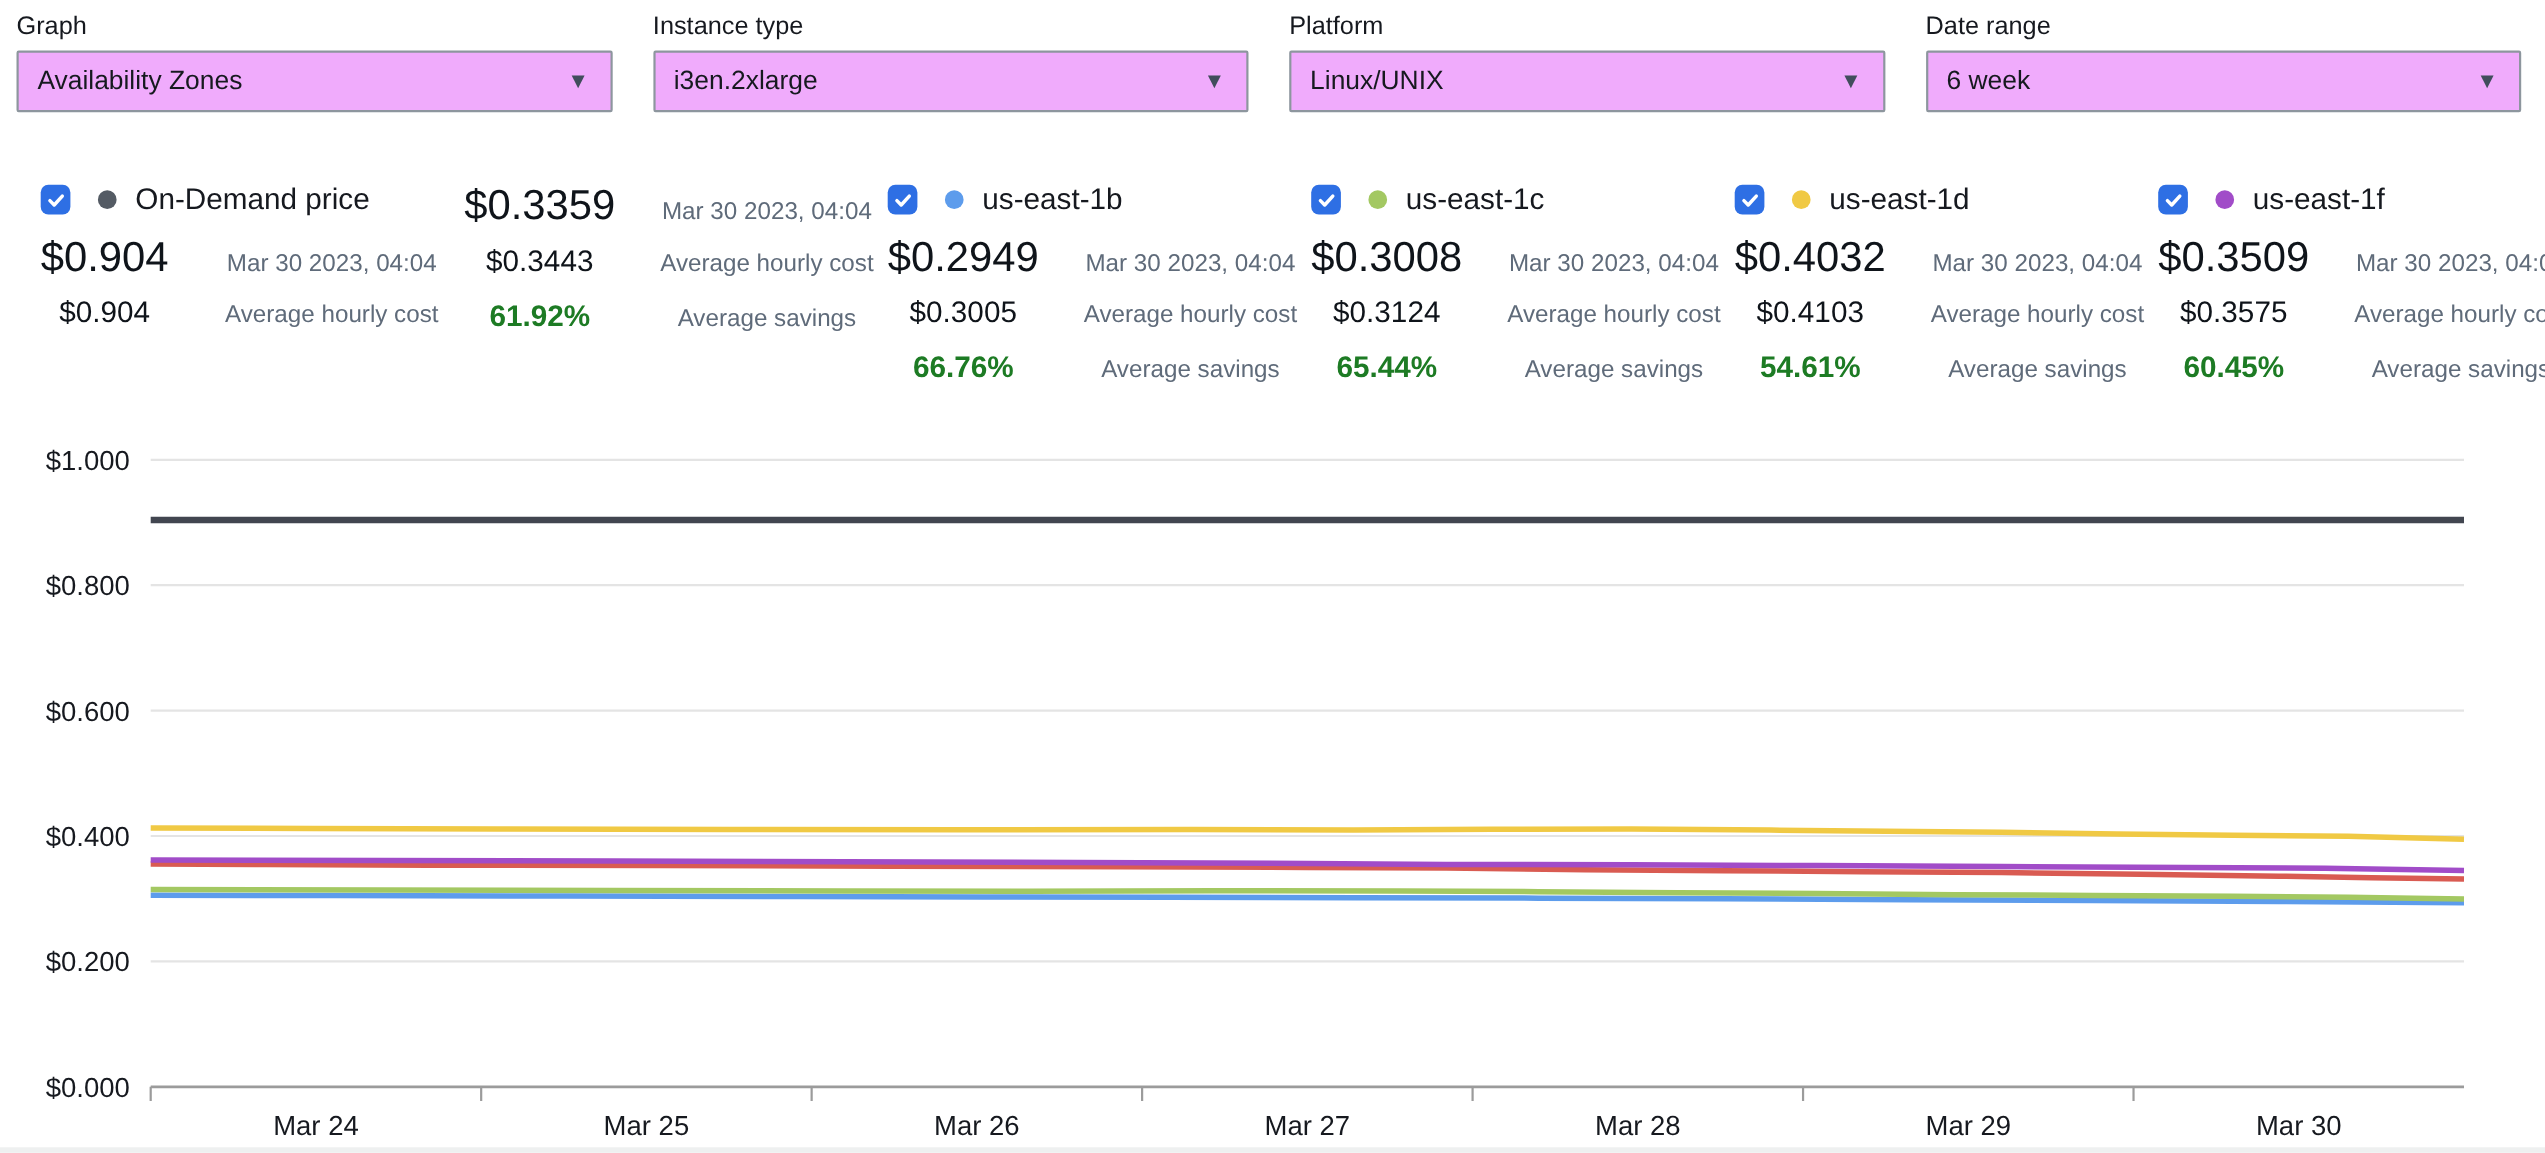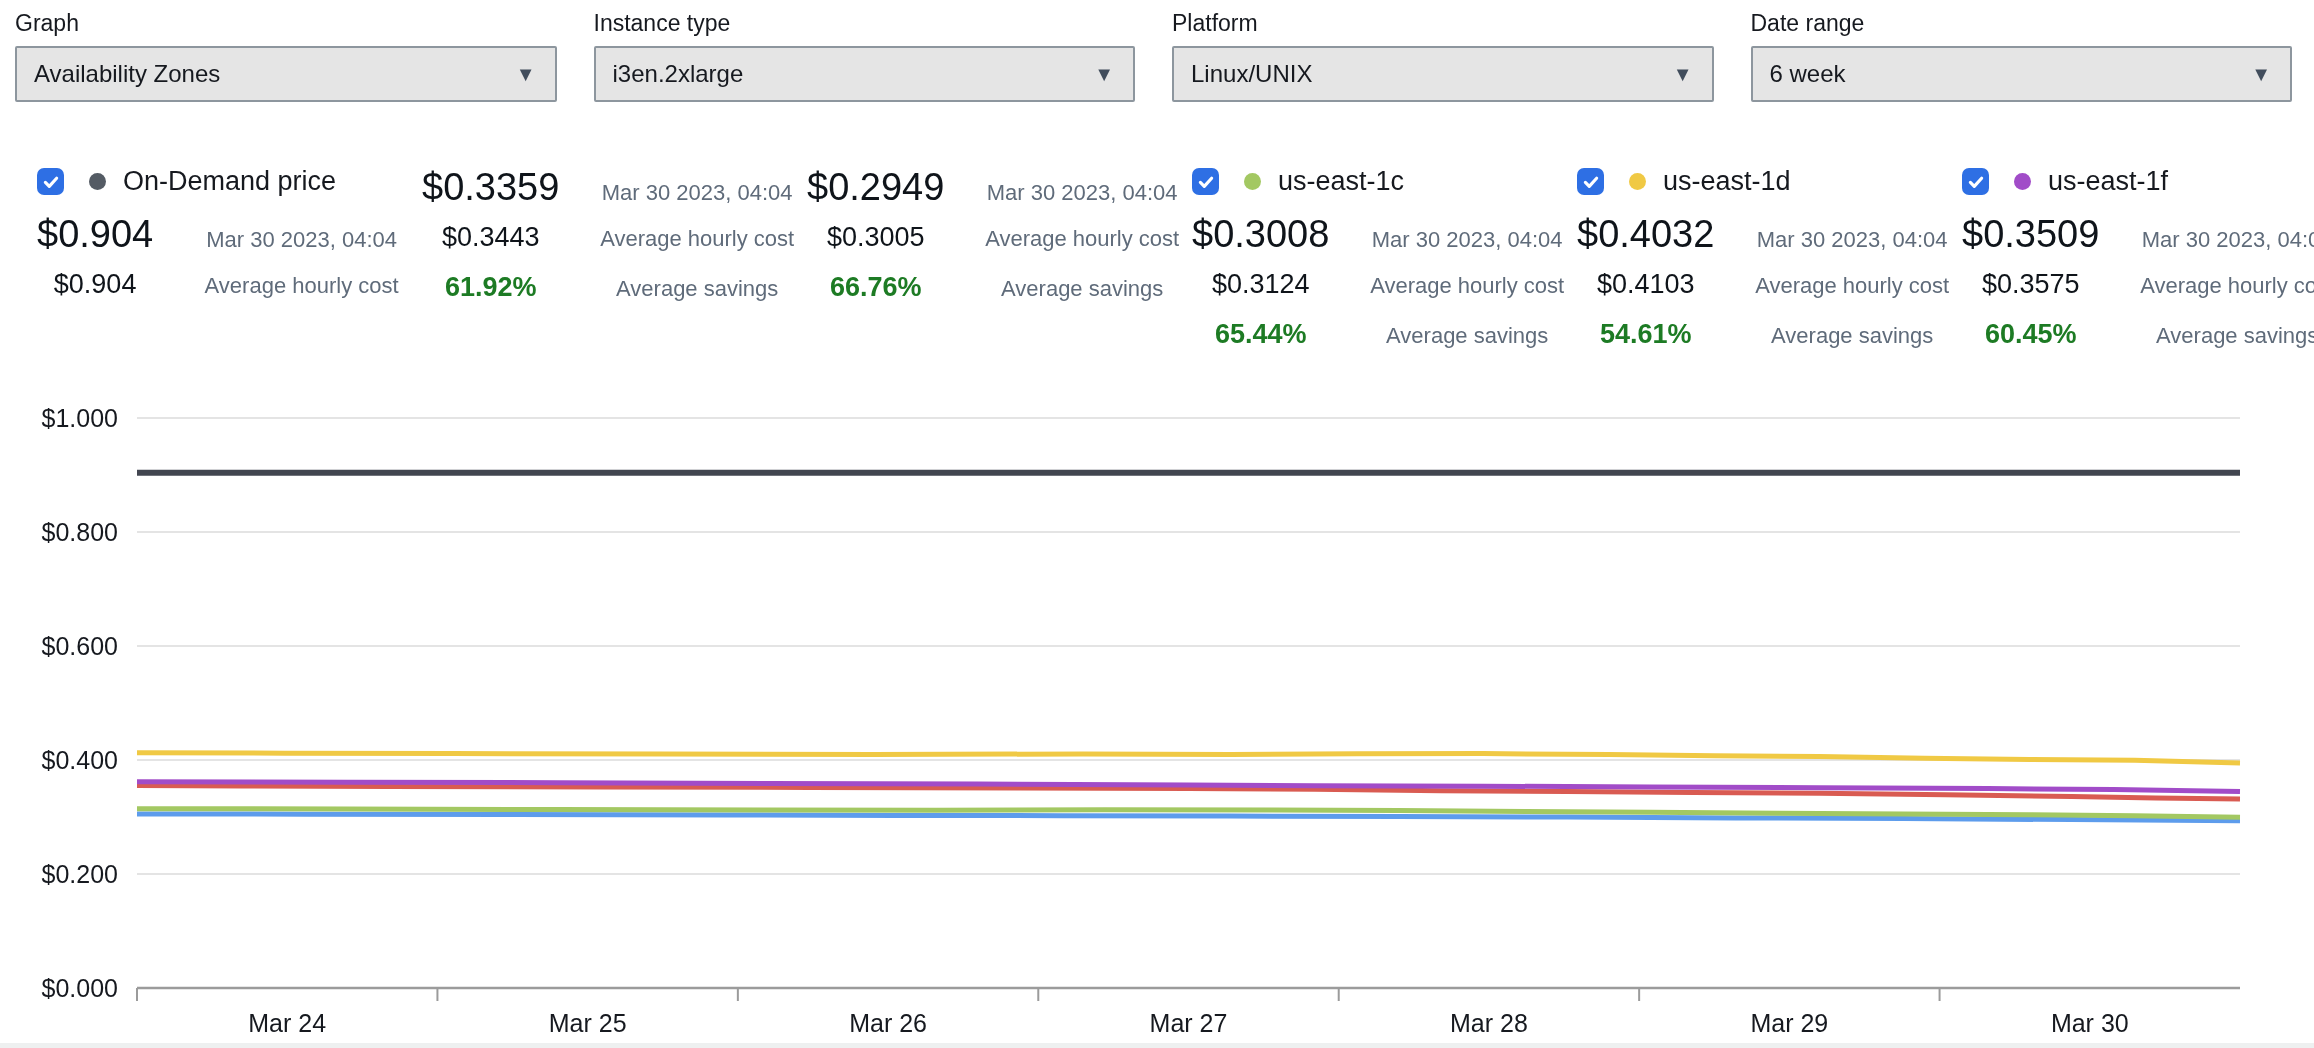--- a/index.html
+++ b/index.html
@@ -8,21 +8,21 @@
     font-family:"Liberation Sans", sans-serif;
     color:#16191f;
   }
   
   .controls{
     display:grid;grid-template-columns:repeat(4,1fr);column-gap:37px;
     padding:10px 22px 0 15px;
   }
   .ctl-label{font-size:23px;color:#16191f;margin-bottom:9px;}
   .select{
-    height:56px;border:2px solid #8d969e;border-radius:2px;background:#e5e5e5;
+    height:56px;border:2px solid #8d969e;border-radius:2px;background:#f0abfc;
     display:flex;align-items:center;justify-content:space-between;
     padding:0 19px 0 17px;font-size:24px;color:#16191f;cursor:pointer;
     box-sizing:border-box;
   }
   .caret{color:#414d5c;font-size:20px;line-height:1;}
   
   .legend{
     display:grid;grid-template-columns:repeat(6,385px);
     padding-left:37px;margin-top:64px;text-align:center;
   }
@@ -110,20 +110,29 @@
       <span class="val-big">$0.3359</span>
       <span class="desc">Mar 30 2023, 04:04</span>
       <span class="val-mid">$0.3443</span>
       <span class="desc">Average hourly cost</span>
       <span class="val-sav">61.92%</span>
       <span class="desc sav">Average savings</span>
     </div>
   </div>
 
   <div class="leg-item">
+    <div class="leg-head">
+      <span class="cb">
+        <svg viewBox="0 0 24 24">
+          <path d="M4.5 12.5l5.2 5.3L19.5 7" stroke="#ffffff" stroke-width="4.2" fill="none" stroke-linecap="round" stroke-linejoin="round"></path>
+        </svg>
+      </span>
+      <span class="dot" style="background: rgb(93, 156, 236);"></span>
+      <span class="leg-name">us-east-1b</span>
+    </div>
     <div class="leg-grid">
       <span class="val-big">$0.2949</span>
       <span class="desc">Mar 30 2023, 04:04</span>
       <span class="val-mid">$0.3005</span>
       <span class="desc">Average hourly cost</span>
       <span class="val-sav">66.76%</span>
       <span class="desc sav">Average savings</span>
     </div>
   </div>
 

